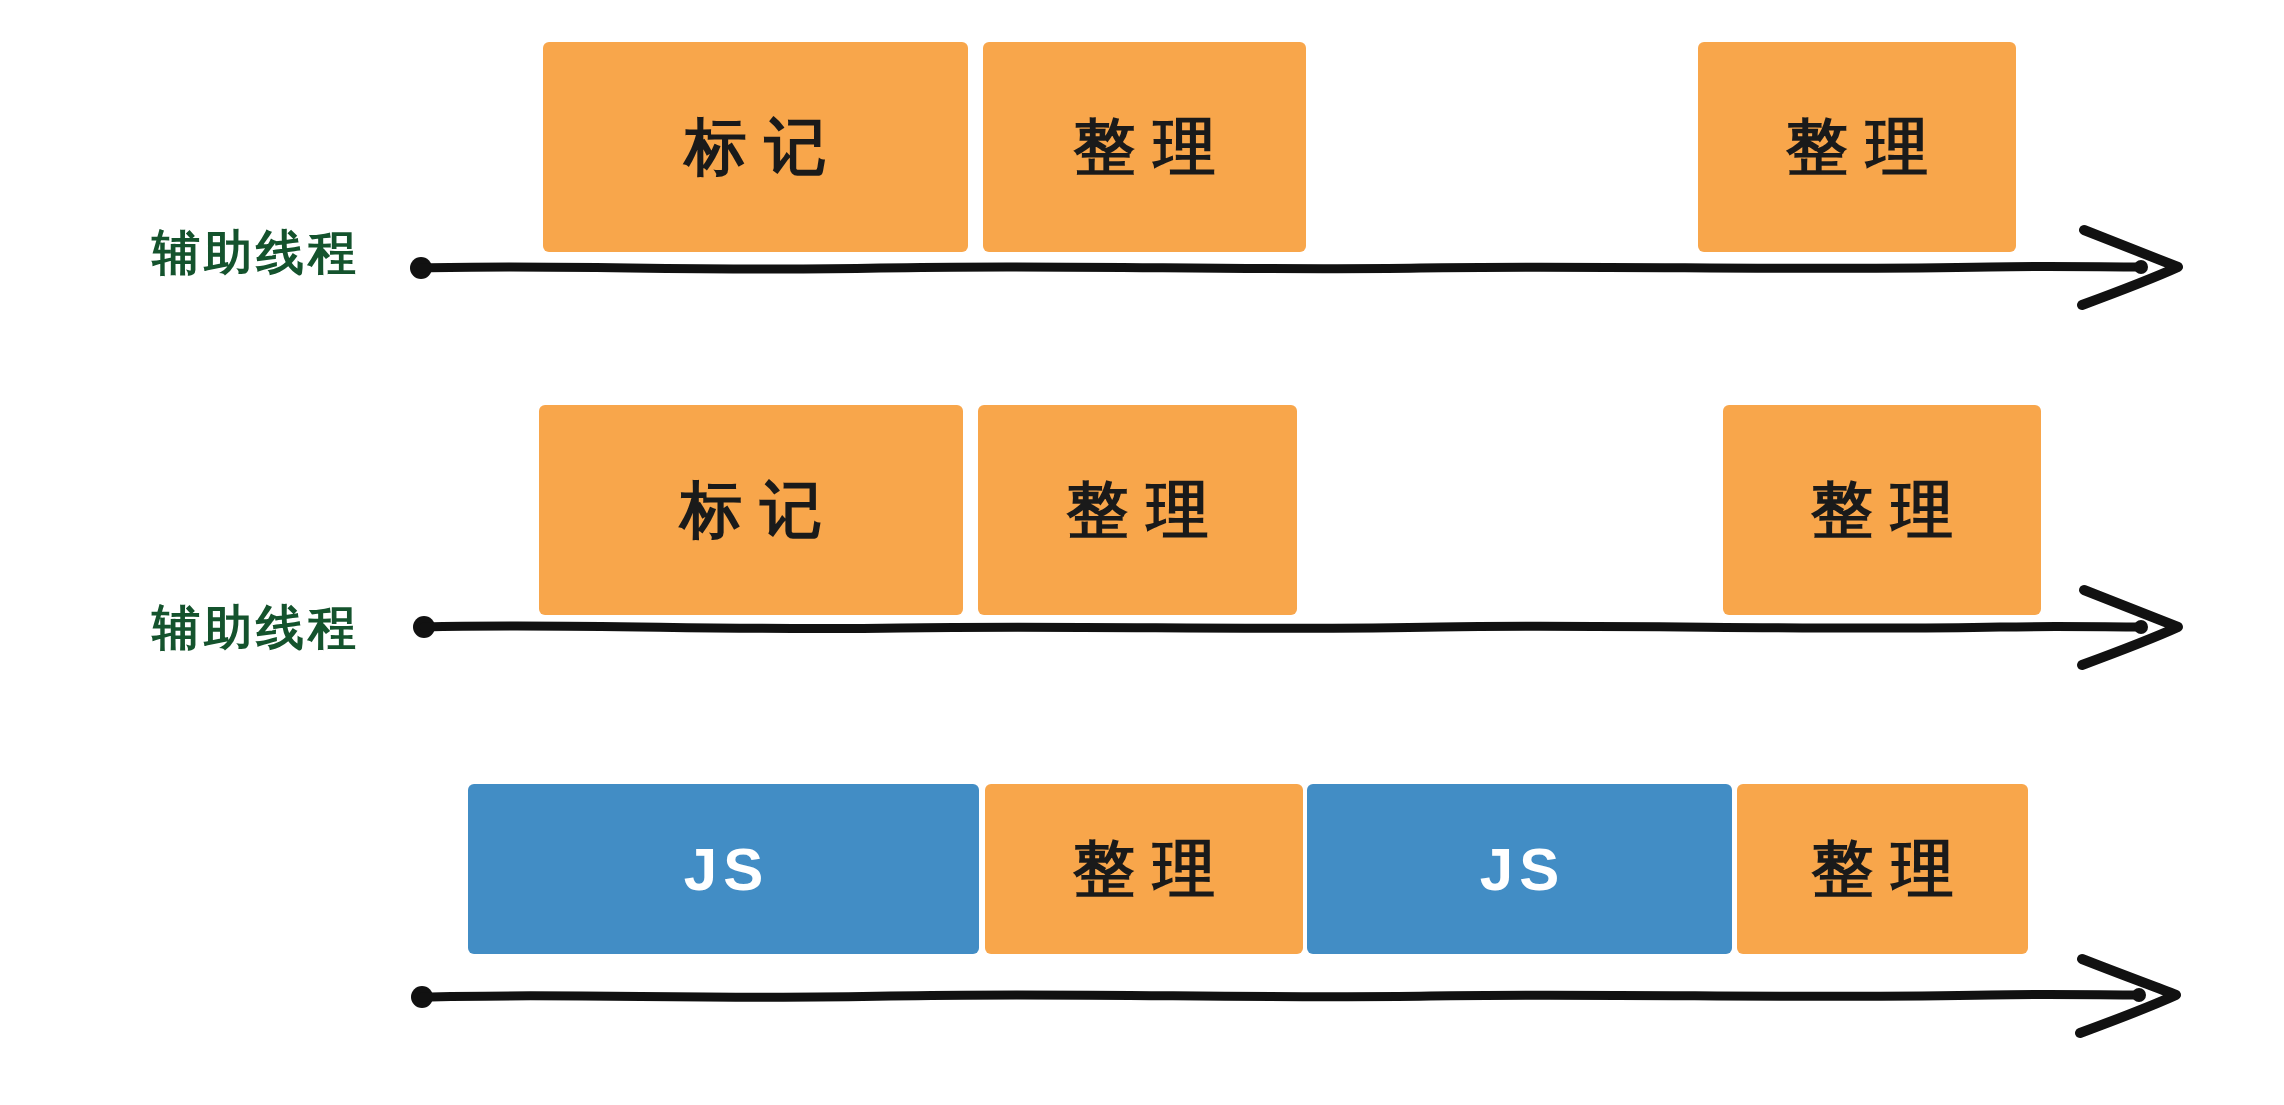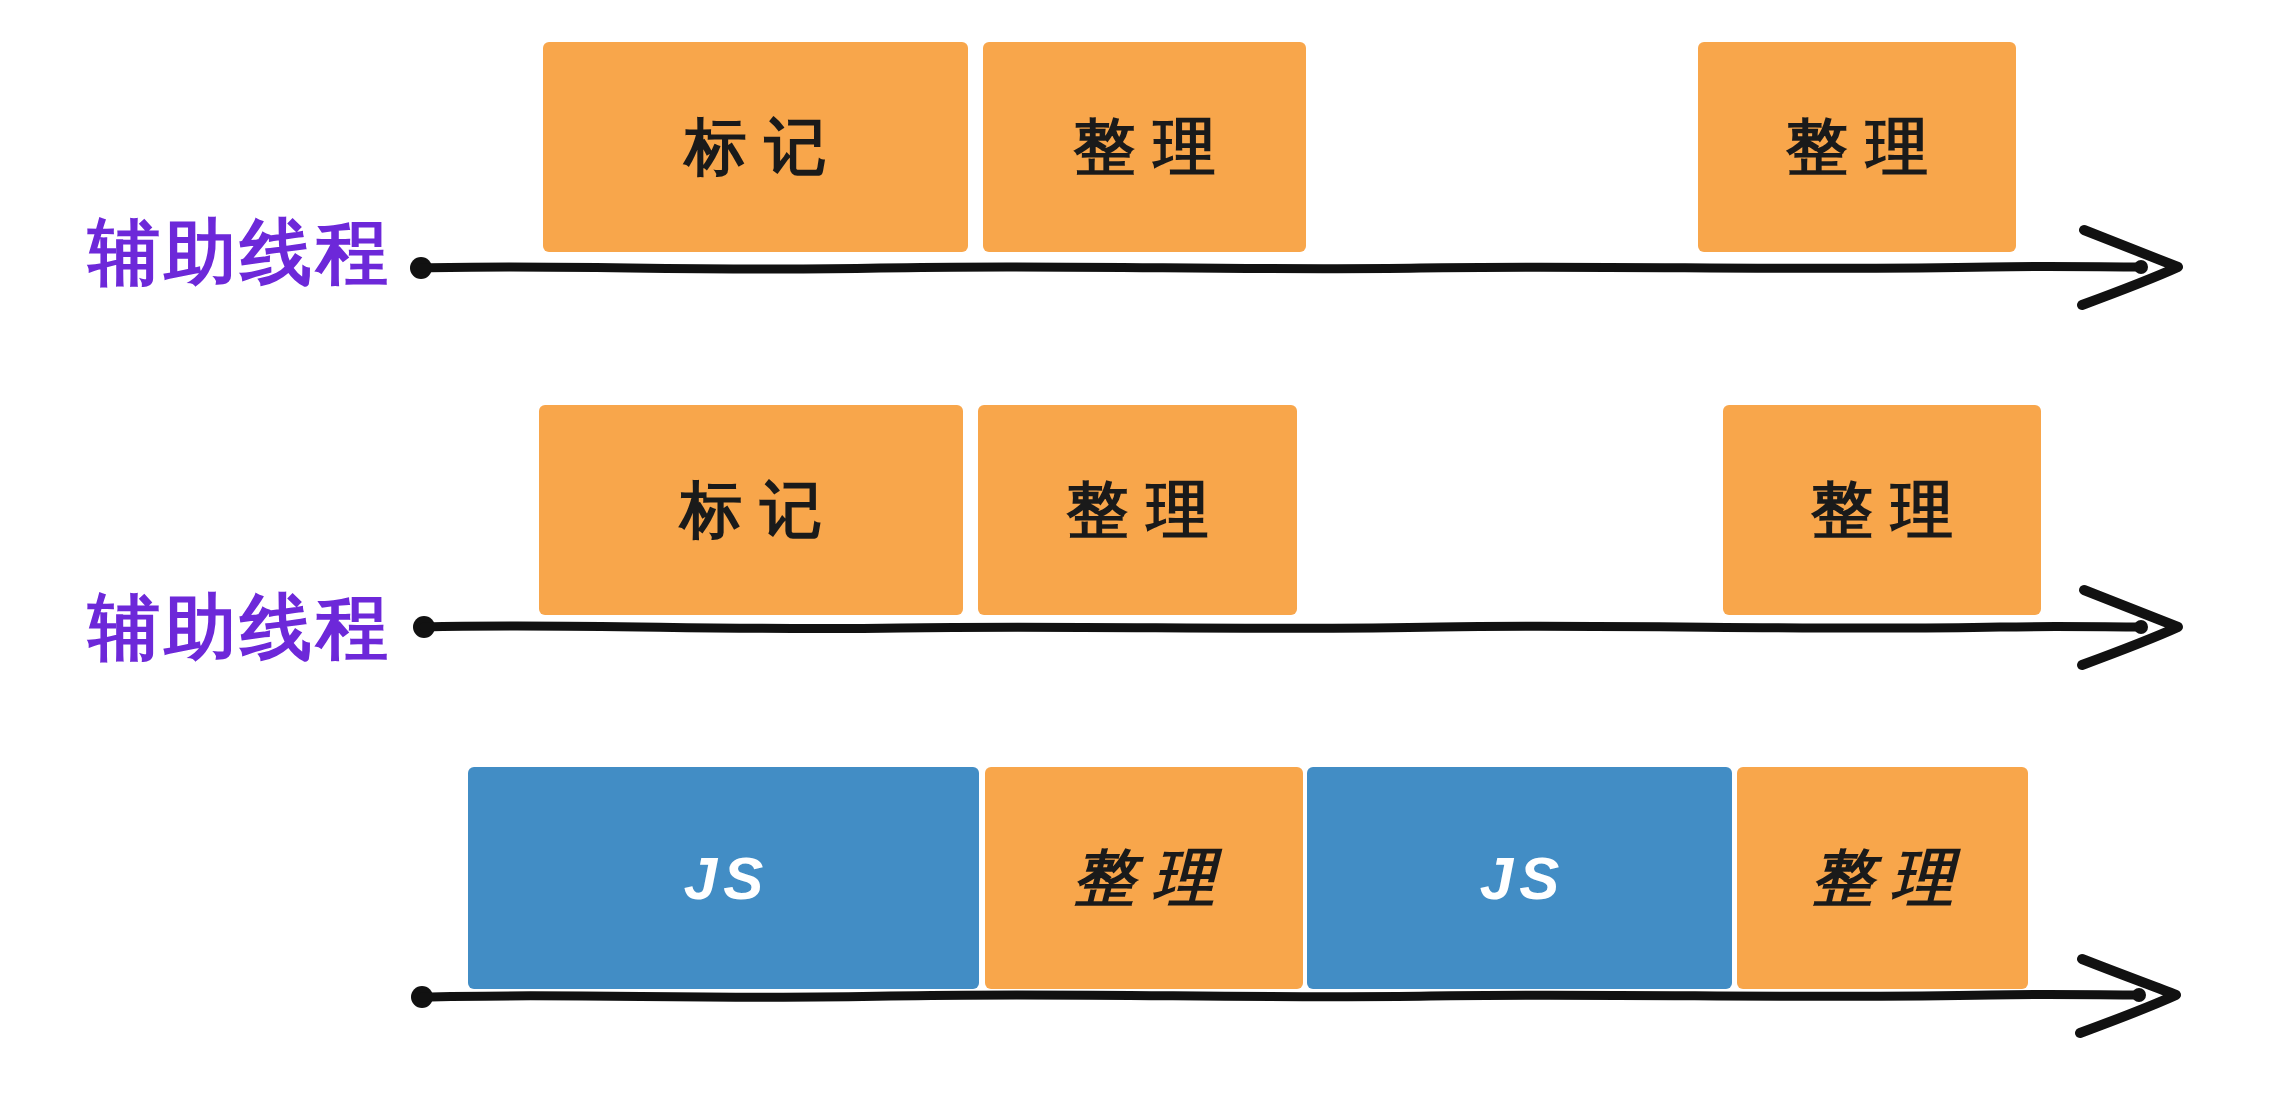--- a/index.html
+++ b/index.html
@@ -19,26 +19,25 @@
 
   
   .thread-label {
     position: absolute;
     left: 0;
     width: 360px;
     height: 80px;
     display: flex;
     align-items: center;
     justify-content: flex-end;
-    font-size: 72px;
+    font-size: 48px;
     font-weight: 700;
     letter-spacing: 4px;
-    color: #6d28d9;
+    color: #14532d;
     white-space: nowrap;
-    padding-left: 32px;
   }
   .label-r1 { top: 213px; }
   .label-r2 { top: 588px; }
   .label-r3 { top: 957px; }
 
   
   .axis {
     position: absolute;
     left: 0;
     width: 2284px;
@@ -55,21 +54,21 @@
   
   .box {
     position: absolute;
     display: flex;
     align-items: center;
     justify-content: center;
     border-radius: 6px;
   }
   .row1 .box { top: 42px;  height: 210px; }
   .row2 .box { top: 405px; height: 210px; }
-  .row3 .box { top: 767px; height: 222px; font-style: italic; }
+  .row3 .box { top: 784px; height: 170px; }
   .box.gc { background: var(--orange-box, #F8A64B); }
   .box.js { background: var(--blue-box, #428DC5); }
   .box span {
     font-size: 62px;
     font-weight: 700;
     color: var(--box-text, #1A1A1A);
     letter-spacing: 18px;
     padding-left: 18px;
     white-space: nowrap;
   }

